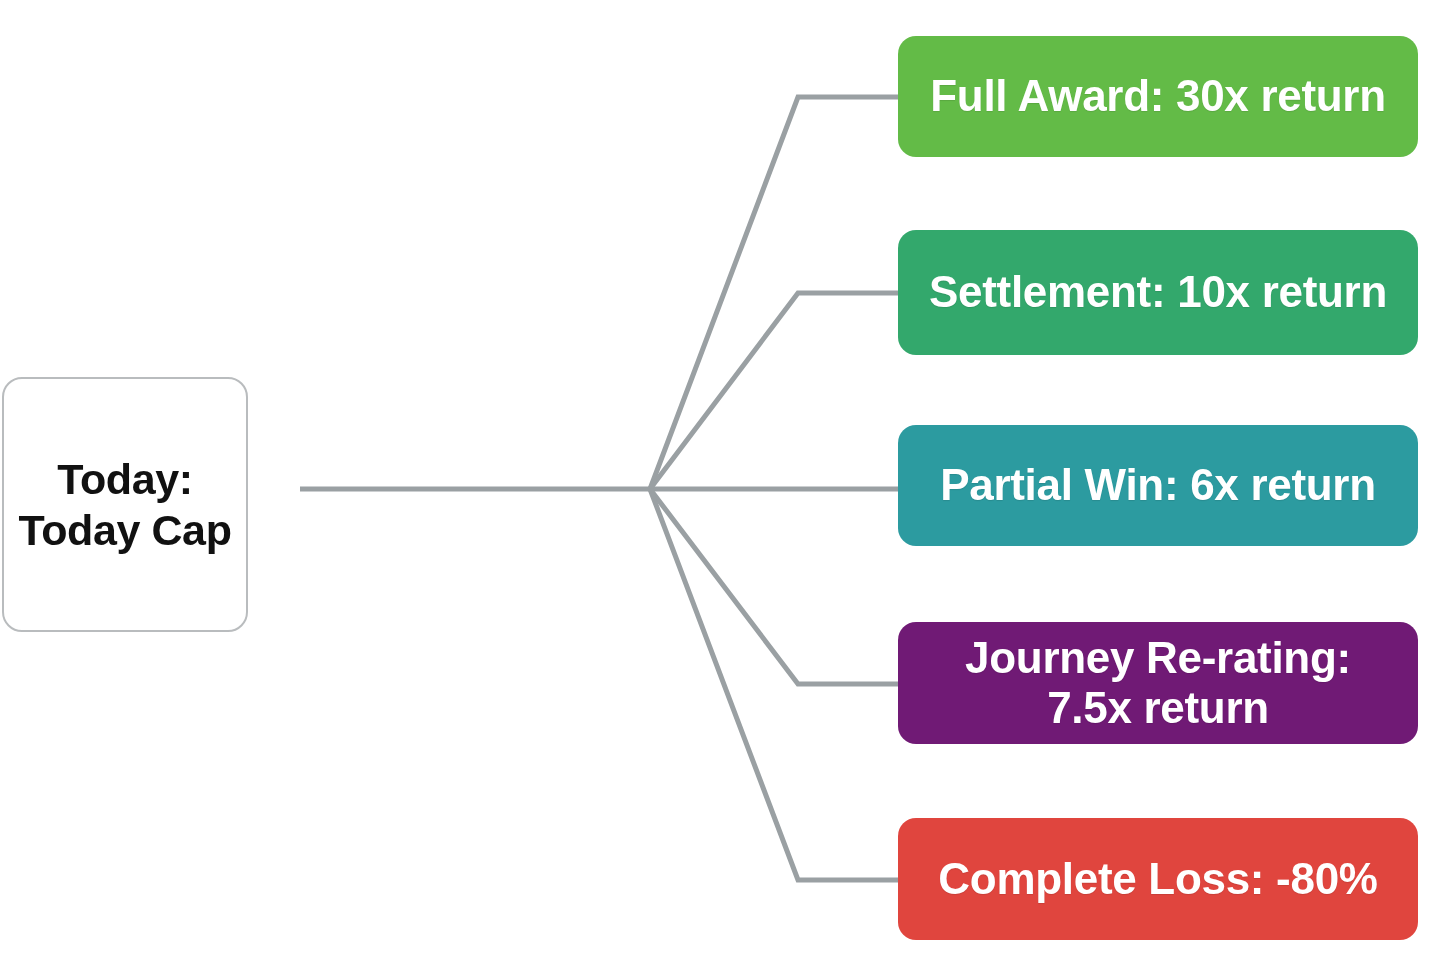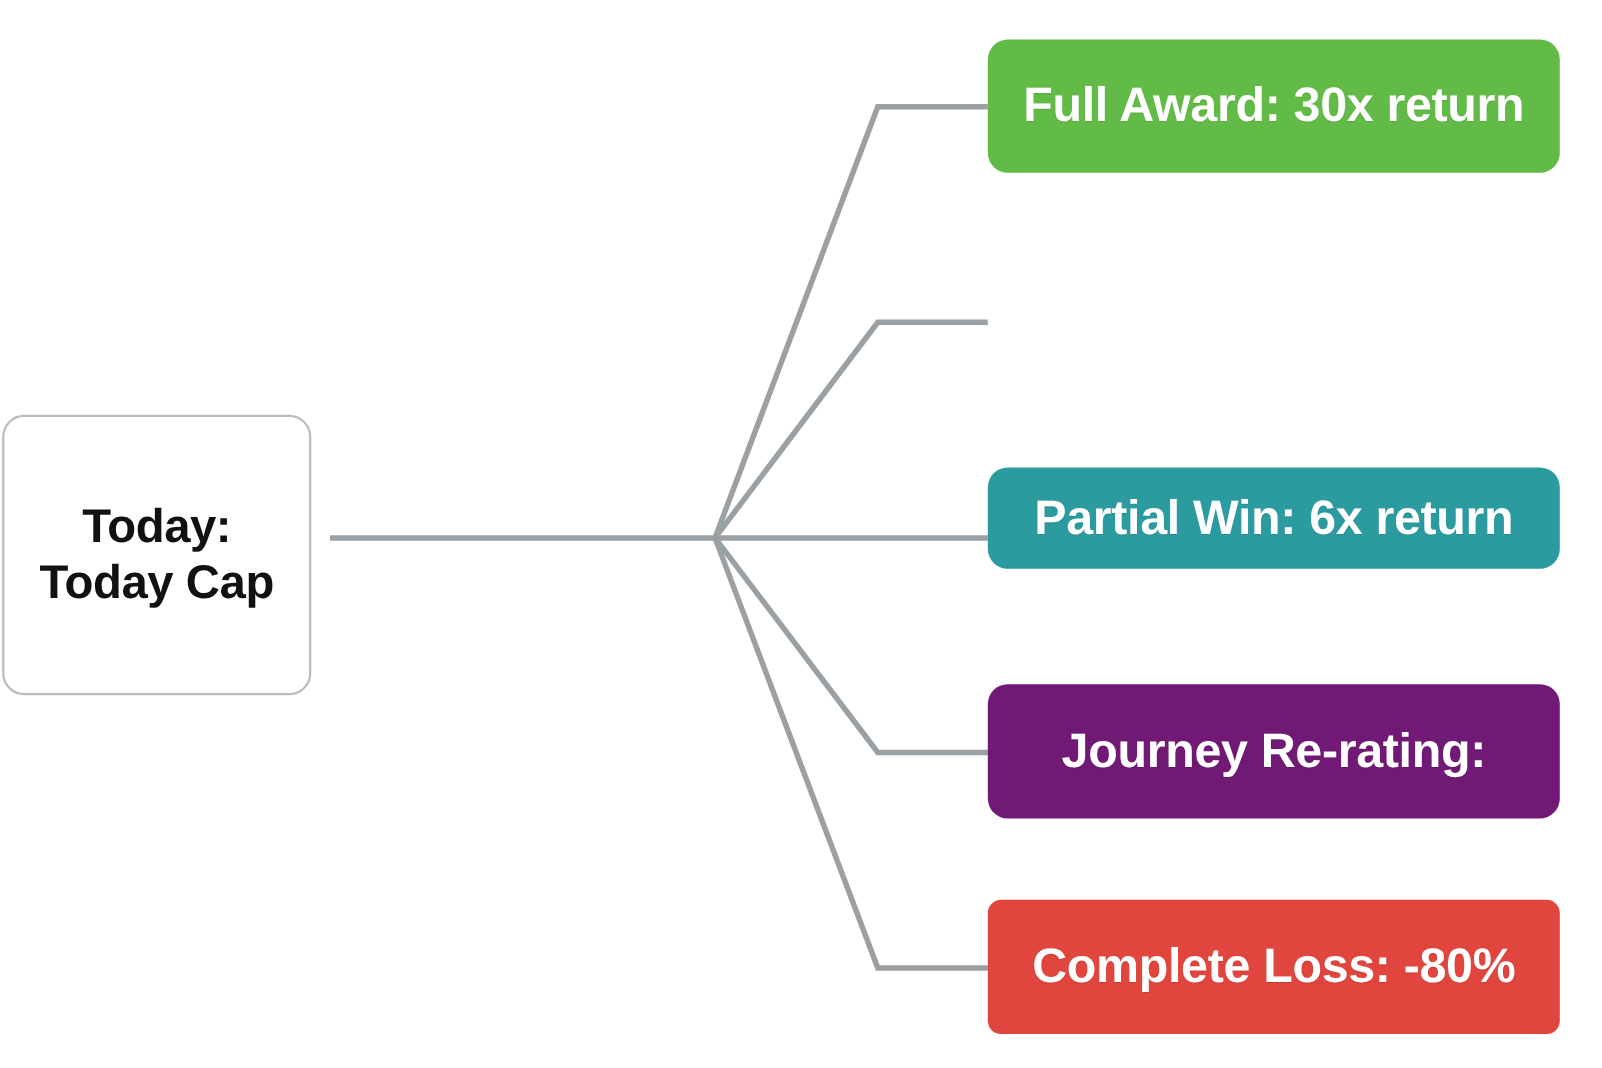--- a/index.html
+++ b/index.html
@@ -31,21 +31,21 @@
     box-sizing: border-box;
     display: flex;
     align-items: center;
     justify-content: center;
     text-align: center;
     border-radius: 18px;
   }
   .root-node {
     left: 2px;
     top: 377px;
-    width: 281px;
+    width: 246px;
     height: 255px;
     background: #ffffff;
     border: 2px solid #b9bcbe;
     border-radius: 20px;
     color: #111111;
     font-size: 43px;
     font-weight: 700;
     line-height: 1.18;
     letter-spacing: -0.4px;
   }
@@ -62,23 +62,23 @@
     line-height: 1.14;
     padding: 0 14px;
     text-shadow: 0 1px 1px rgba(0,0,0,0.10);
   }
   .outcome-node .label {
     display: block;
     width: 100%;
   }
   #node-full-award   { top: 36px;  height: 121px; background: #63bb47; }
   #node-settlement   { top: 230px; height: 125px; background: #33a86c; }
-  #node-partial-win  { top: 425px; height: 92px; background: #2c9ba0; }
+  #node-partial-win  { top: 425px; height: 121px; background: #2c9ba0; }
   #node-journey      { top: 622px; height: 122px; background: #701a75; }
-  #node-complete-loss{ top: 818px; height: 122px; background: #e0453e; border-radius: 12px; }
+  #node-complete-loss{ top: 818px; height: 122px; background: #e0453e; }
 </style>
 </head>
 <body>
 
 <div id="canvas">
 
   <svg id="connectors" viewBox="0 0 1456 971" width="1456" height="971" xmlns="http://www.w3.org/2000/svg">
     <g fill="none" stroke="#9aa0a3" stroke-width="5" stroke-linecap="butt" stroke-linejoin="miter">
       <path d="M300,489 L650,489"></path>
       <path d="M650,489 L798,97 L898,97"></path>
@@ -93,28 +93,32 @@
     <div class="root-lines">
       <div>Today:</div>
       <div>Today Cap</div>
     </div>
   </div>
 
   <div class="node outcome-node" id="node-full-award">
     <span class="label">Full Award: 30x return</span>
   </div>
 
+  <div class="node outcome-node" id="node-settlement">
+    <span class="label">Settlement: 10x return</span>
+  </div>
 
   <div class="node outcome-node" id="node-partial-win">
     <span class="label">Partial Win: 6x return</span>
   </div>
 
   <div class="node outcome-node" id="node-journey">
     <span class="label">
       <span>Journey Re-rating:</span><br>
+      <span>7.5x return</span>
     </span>
   </div>
 
   <div class="node outcome-node" id="node-complete-loss">
     <span class="label">Complete Loss: -80%</span>
   </div>
 
 </div>
 
 </body></html>

